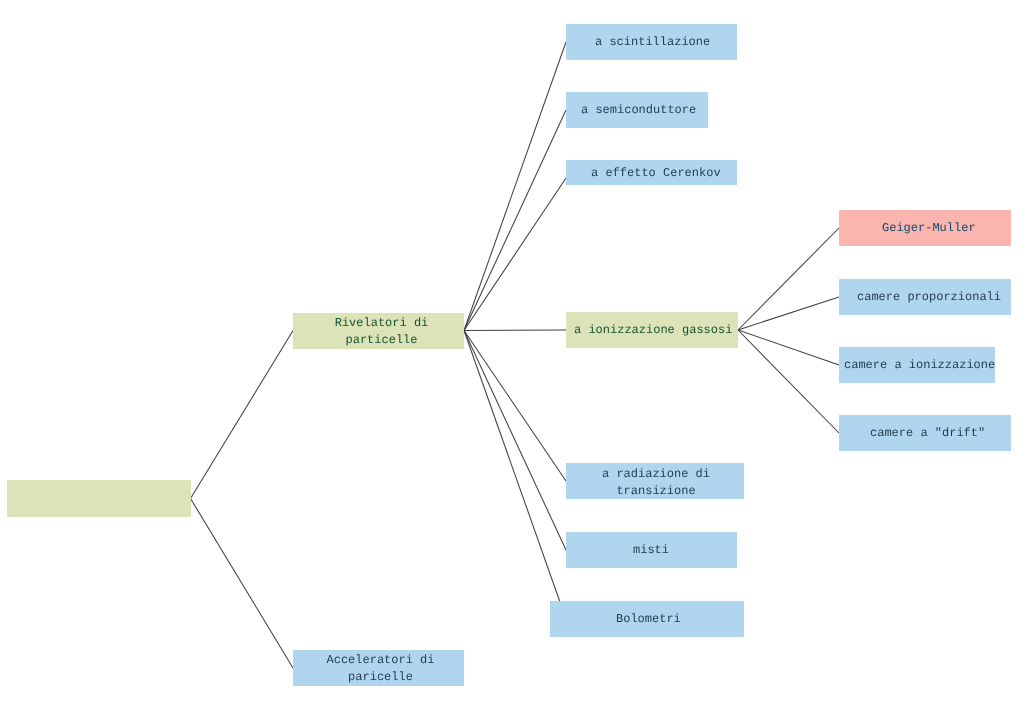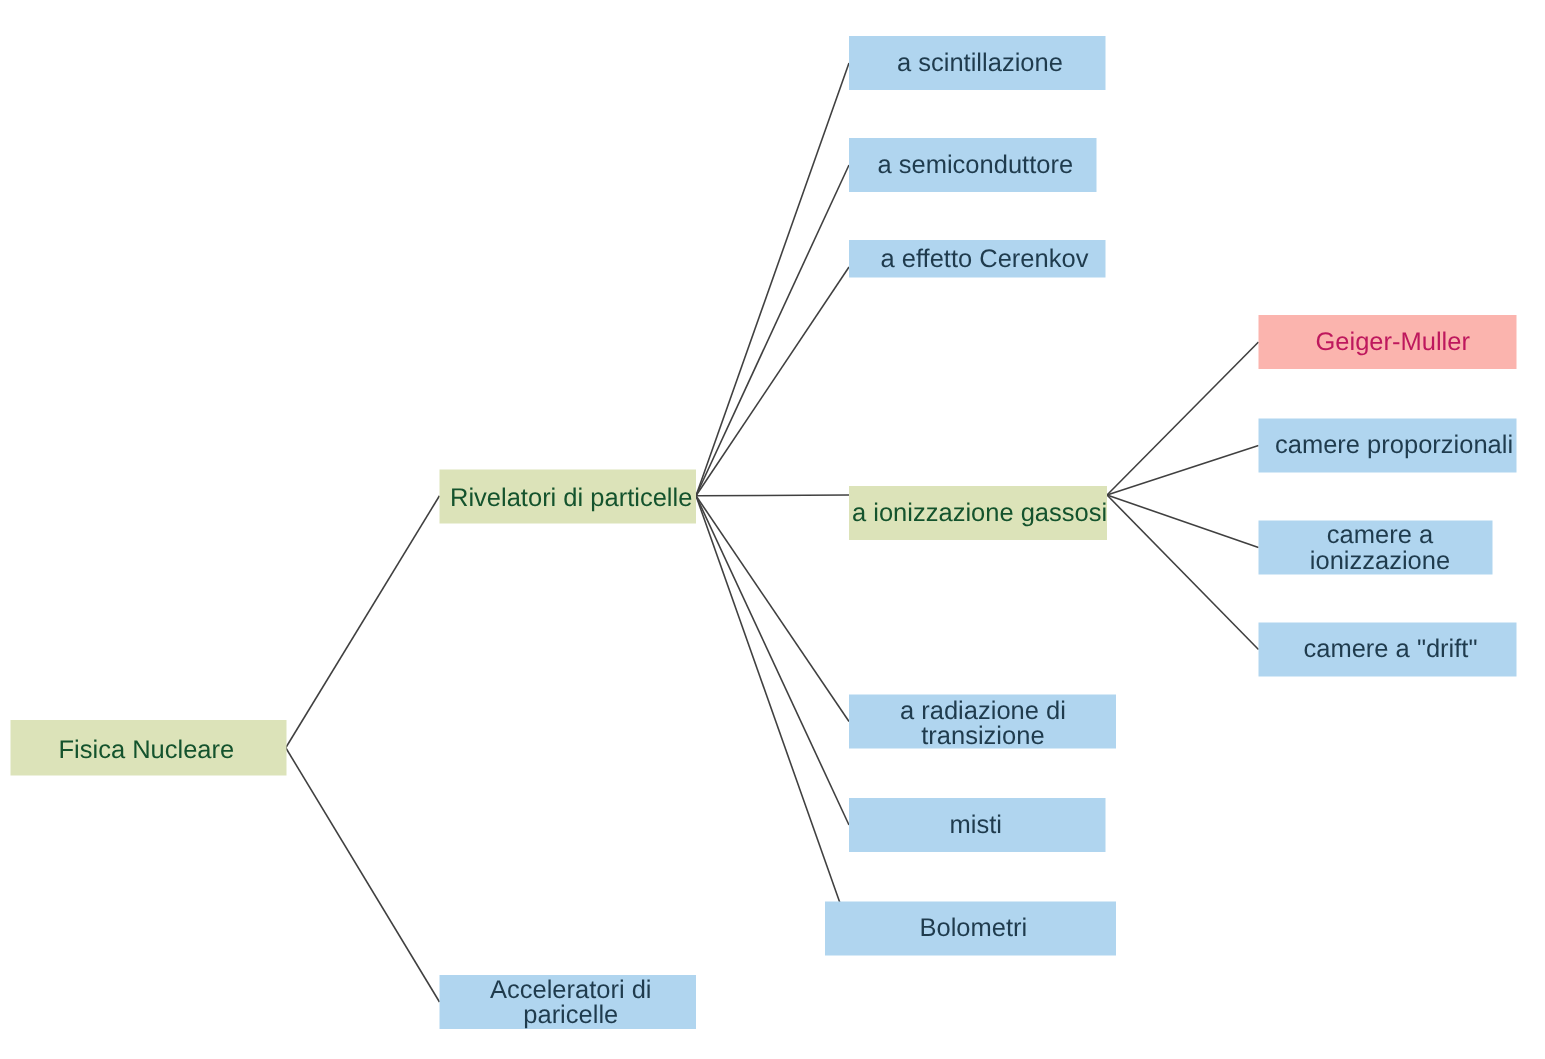--- a/index.html
+++ b/index.html
@@ -6,26 +6,26 @@
   html,body{margin:0;padding:0;background:#ffffff;}
   body{width:1030px;height:706px;overflow:hidden;
        font-family:"Liberation Sans", sans-serif;
        text-rendering:geometricPrecision;}
   #canvas{position:relative;width:1030px;height:706px;background:#ffffff;}
   svg#edges{position:absolute;left:0;top:0;width:1030px;height:706px;
             overflow:visible;}
   svg#edges line{stroke:#404040;stroke-width:1.05;}
   .node{position:absolute;box-sizing:border-box;display:flex;
         align-items:center;justify-content:center;text-align:center;
-        font-size:17px;line-height:16.58px;}
+        font-size:12px;line-height:16.58px;font-family:Liberation Mono, monospace;}
   .node .label{display:block;position:relative;will-change:transform;}
   .node .label > span{display:block;}
   .node.green{background:#dce3b9;color:#14532d;}
   .node.blue {background:#b0d5ef;color:#1f3b4d;}
-  .node.pink {background:#fbb4ae;color:#be185d;}
+  .node.pink {background:#fbb4ae;color:#0c4a6e;}
 </style>
 </head>
 <body>
 
 <div id="canvas">
 
   <svg id="edges" viewBox="0 0 1030 706">
     <line x1="190.5" y1="498.5" x2="293" y2="330.5"></line>
     <line x1="190.5" y1="498.5" x2="293" y2="668.0"></line>
     <line x1="464" y1="330.5" x2="566" y2="42.0"></line>
@@ -37,39 +37,38 @@
     <line x1="464" y1="330.5" x2="566" y2="619.0"></line>
     <line x1="738" y1="330.0" x2="839" y2="228.0"></line>
     <line x1="738" y1="330.0" x2="839" y2="297.0"></line>
     <line x1="738" y1="330.0" x2="839" y2="365.0"></line>
     <line x1="738" y1="330.0" x2="839" y2="433.0"></line>
   </svg>
 
   <div id="nodes">
   <div class="node green" style="left:6.5px;top:480px;width:184px;height:37px">
     <span class="label" style="left:-0.6px;top:1.5px">
-      <span>Fisica Nucleare</span>
     </span>
   </div>
   <div class="node green" style="left:293px;top:312.5px;width:171px;height:36px">
     <span class="label" style="left:2.5px;top:1.5px">Rivelatori di particelle</span>
   </div>
   <div class="node blue" style="left:293px;top:650px;width:171px;height:36px">
     <span class="label" style="left:1.6px;top:0.5px">Acceleratori di paricelle</span>
   </div>
   <div class="node blue" style="left:566px;top:24px;width:171px;height:36px">
     <span class="label" style="left:1.4px;top:0.5px">a scintillazione</span>
   </div>
-  <div class="node blue" style="left:566px;top:92px;width:165px;height:36px">
+  <div class="node blue" style="left:566px;top:92px;width:142px;height:36px">
     <span class="label" style="left:2.0px;top:0px">a semiconduttore</span>
   </div>
   <div class="node blue" style="left:566px;top:160px;width:171px;height:25px">
     <span class="label" style="left:4.7px;top:0.5px">a effetto Cerenkov</span>
   </div>
-  <div class="node green" style="left:566px;top:324px;width:172px;height:36px">
+  <div class="node green" style="left:566px;top:312px;width:172px;height:36px">
     <span class="label" style="left:1.5px;top:0.3px">a ionizzazione gassosi</span>
   </div>
   <div class="node blue" style="left:566px;top:463px;width:178px;height:36px">
     <span class="label" style="left:0.7px;top:1.5px">
       <span>a radiazione di</span>
       <span>transizione</span>
     </span>
   </div>
   <div class="node blue" style="left:566px;top:532px;width:171px;height:36px">
     <span class="label" style="left:-0.6px;top:0.7px">misti</span>

